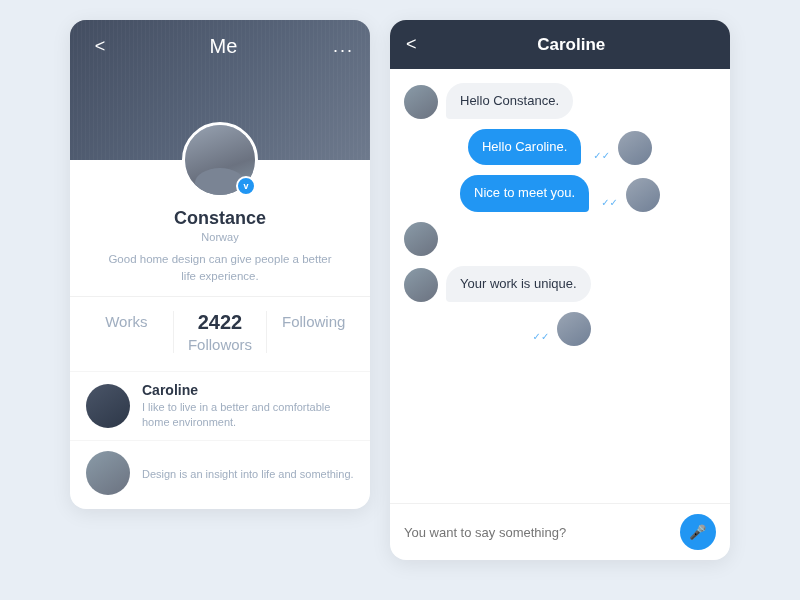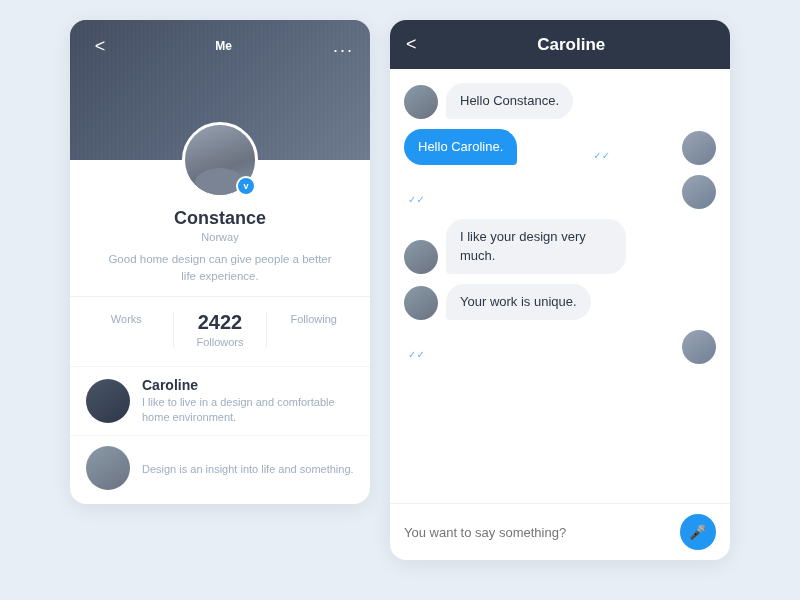--- a/index.html
+++ b/index.html
@@ -46,22 +46,22 @@
       font-size: 18px;
       cursor: pointer;
       background: none;
       border: none;
       width: 28px;
       height: 28px;
       display: flex; align-items: center; justify-content: center;
     }
     .header-title {
       color: #fff;
-      font-size: 12px;
-      font-weight: 700;
+      font-size: 20px;
+      font-weight: 400;
     }
     .more-btn {
       color: #fff;
       font-size: 18px;
       cursor: pointer;
       background: none;
       border: none;
       letter-spacing: 2px;
     }
     .cover-photo {
@@ -173,21 +173,21 @@
     .stat-item + .stat-item {
       border-left: 1px solid #f0f0f0;
     }
     .stat-number {
       font-size: 20px;
       font-weight: 700;
       color: #2d3748;
     }
     .stat-number.blue { color: #2196f3; }
     .stat-label {
-      font-size: 11px;
+      font-size: 15px;
       color: #a0aec0;
       margin-top: 2px;
     }
     .contact-list {
       padding: 4px 0;
     }
     .contact-item {
       display: flex;
       align-items: center;
       padding: 10px 16px;
@@ -258,21 +258,21 @@
       display: flex;
       flex-direction: column;
       gap: 10px;
     }
     .msg-row {
       display: flex;
       align-items: flex-end;
       gap: 8px;
     }
     .msg-row.incoming { justify-content: flex-start; }
-    .msg-row.outgoing { justify-content: space-between; }
+    .msg-row.outgoing { justify-content: center; }
     .msg-avatar {
       width: 34px;
       height: 34px;
       border-radius: 50%;
       background: linear-gradient(145deg, #8a9ba8, #6b7280);
       flex-shrink: 0;
     }
     .msg-bubble {
       padding: 9px 14px;
       border-radius: 18px;
@@ -367,21 +367,21 @@
       </div>
       <div class="stat-item">
         <div class="stat-label">Following</div>
       </div>
     </div>
     <div class="contact-list">
       <div class="contact-item">
         <div class="contact-avatar dark"></div>
         <div class="contact-info">
           <div class="contact-name">Caroline</div>
-          <div class="contact-desc">I like to live in a design and comfortable home environment.</div>
+          <div class="contact-desc">I like to live in a better and comfortable home environment.</div>
         </div>
       </div>
       <div class="contact-item">
         <div class="contact-avatar"></div>
         <div class="contact-info">
           <div class="contact-desc">Design is an insight into life and something.</div>
         </div>
       </div>
     </div>
   </div>
@@ -395,26 +395,26 @@
     <div class="msg-row incoming">
           <div class="msg-avatar"></div>
           <div class="msg-bubble incoming">Hello Constance.</div>
         </div>
         <div class="msg-row outgoing">
           <div class="msg-bubble outgoing">Hello Caroline.</div>
           <span class="msg-check">✓✓</span>
           <div class="msg-avatar" style="background: linear-gradient(145deg, rgb(154, 165, 180), rgb(113, 128, 150));"></div>
         </div>
         <div class="msg-row outgoing">
+          <div class="msg-bubble outgoing">Nice to meet you.</div>
           <span class="msg-check">✓✓</span>
           <div class="msg-avatar" style="background: linear-gradient(145deg, rgb(154, 165, 180), rgb(113, 128, 150));"></div>
         </div>
         <div class="msg-row incoming">
           <div class="msg-avatar"></div>
-          <div class="msg-bubble incoming">I like your design very much.</div>
         </div>
         <div class="msg-row incoming">
           <div class="msg-avatar"></div>
           <div class="msg-bubble incoming">Your work is unique.</div>
         </div>
         <div class="msg-row outgoing">
           <span class="msg-check">✓✓</span>
           <div class="msg-avatar" style="background: linear-gradient(145deg, rgb(154, 165, 180), rgb(113, 128, 150));"></div>
         </div>
       </div>

